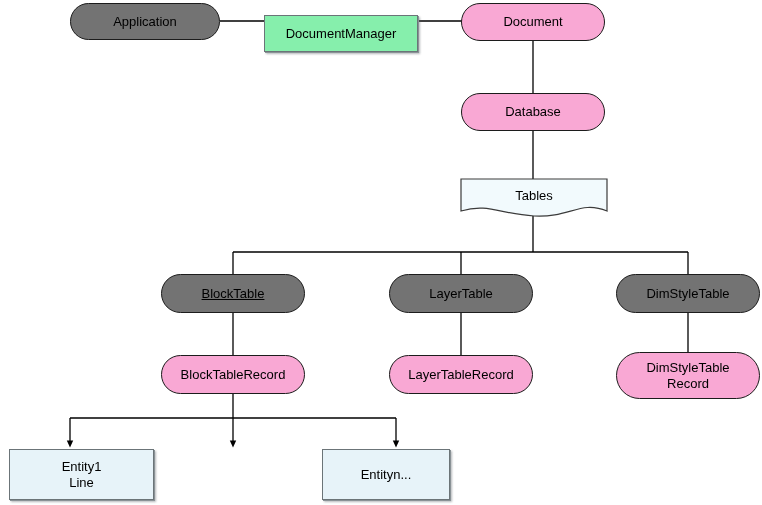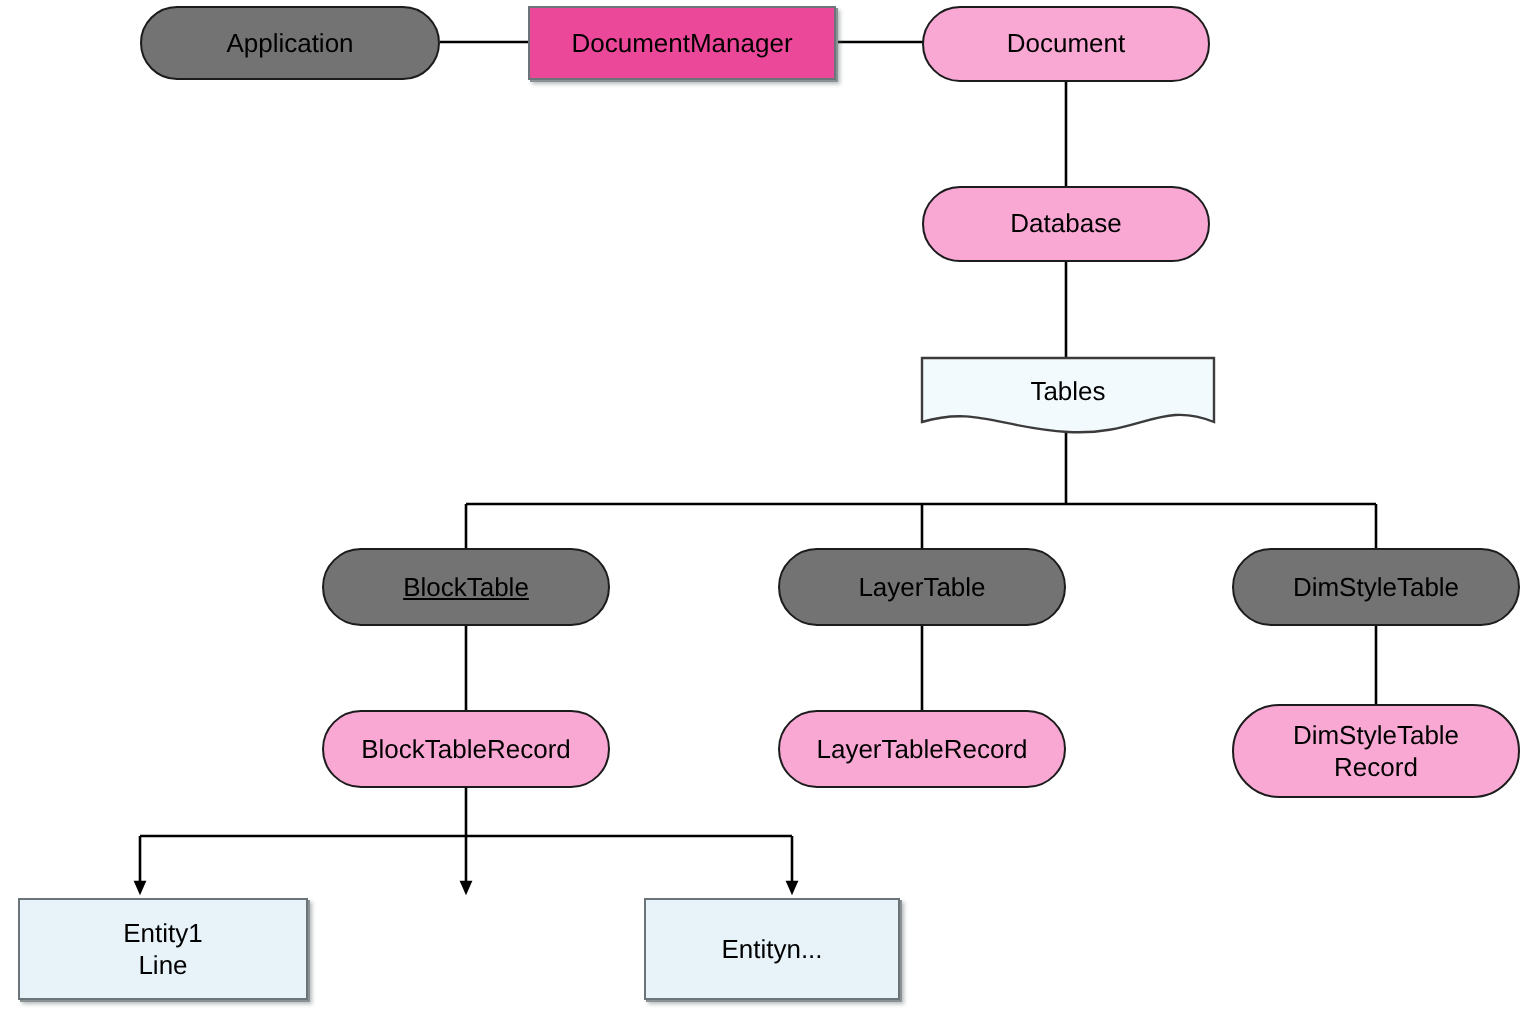--- a/index.html
+++ b/index.html
@@ -51,21 +51,22 @@
   }
   .pill.fill-light {
     background: #f9a8d4;
   }
   
   .rect {
     border: 1px solid #6b7478;
     box-shadow: 1px 1px 0 0 #8a9296, 2px 2px 2px 0 rgba(90,100,105,.45);
   }
   .rect.fill-mid {
-    background: #ec4899;
+    background: #86efac;
+    margin-top: 12px;
   }
   .rect.fill-pale {
     background: #e7f3f9;
   }
   
   .docshape {
     position: absolute;
     z-index: 5;
   }
   .docshape .doclabel {

